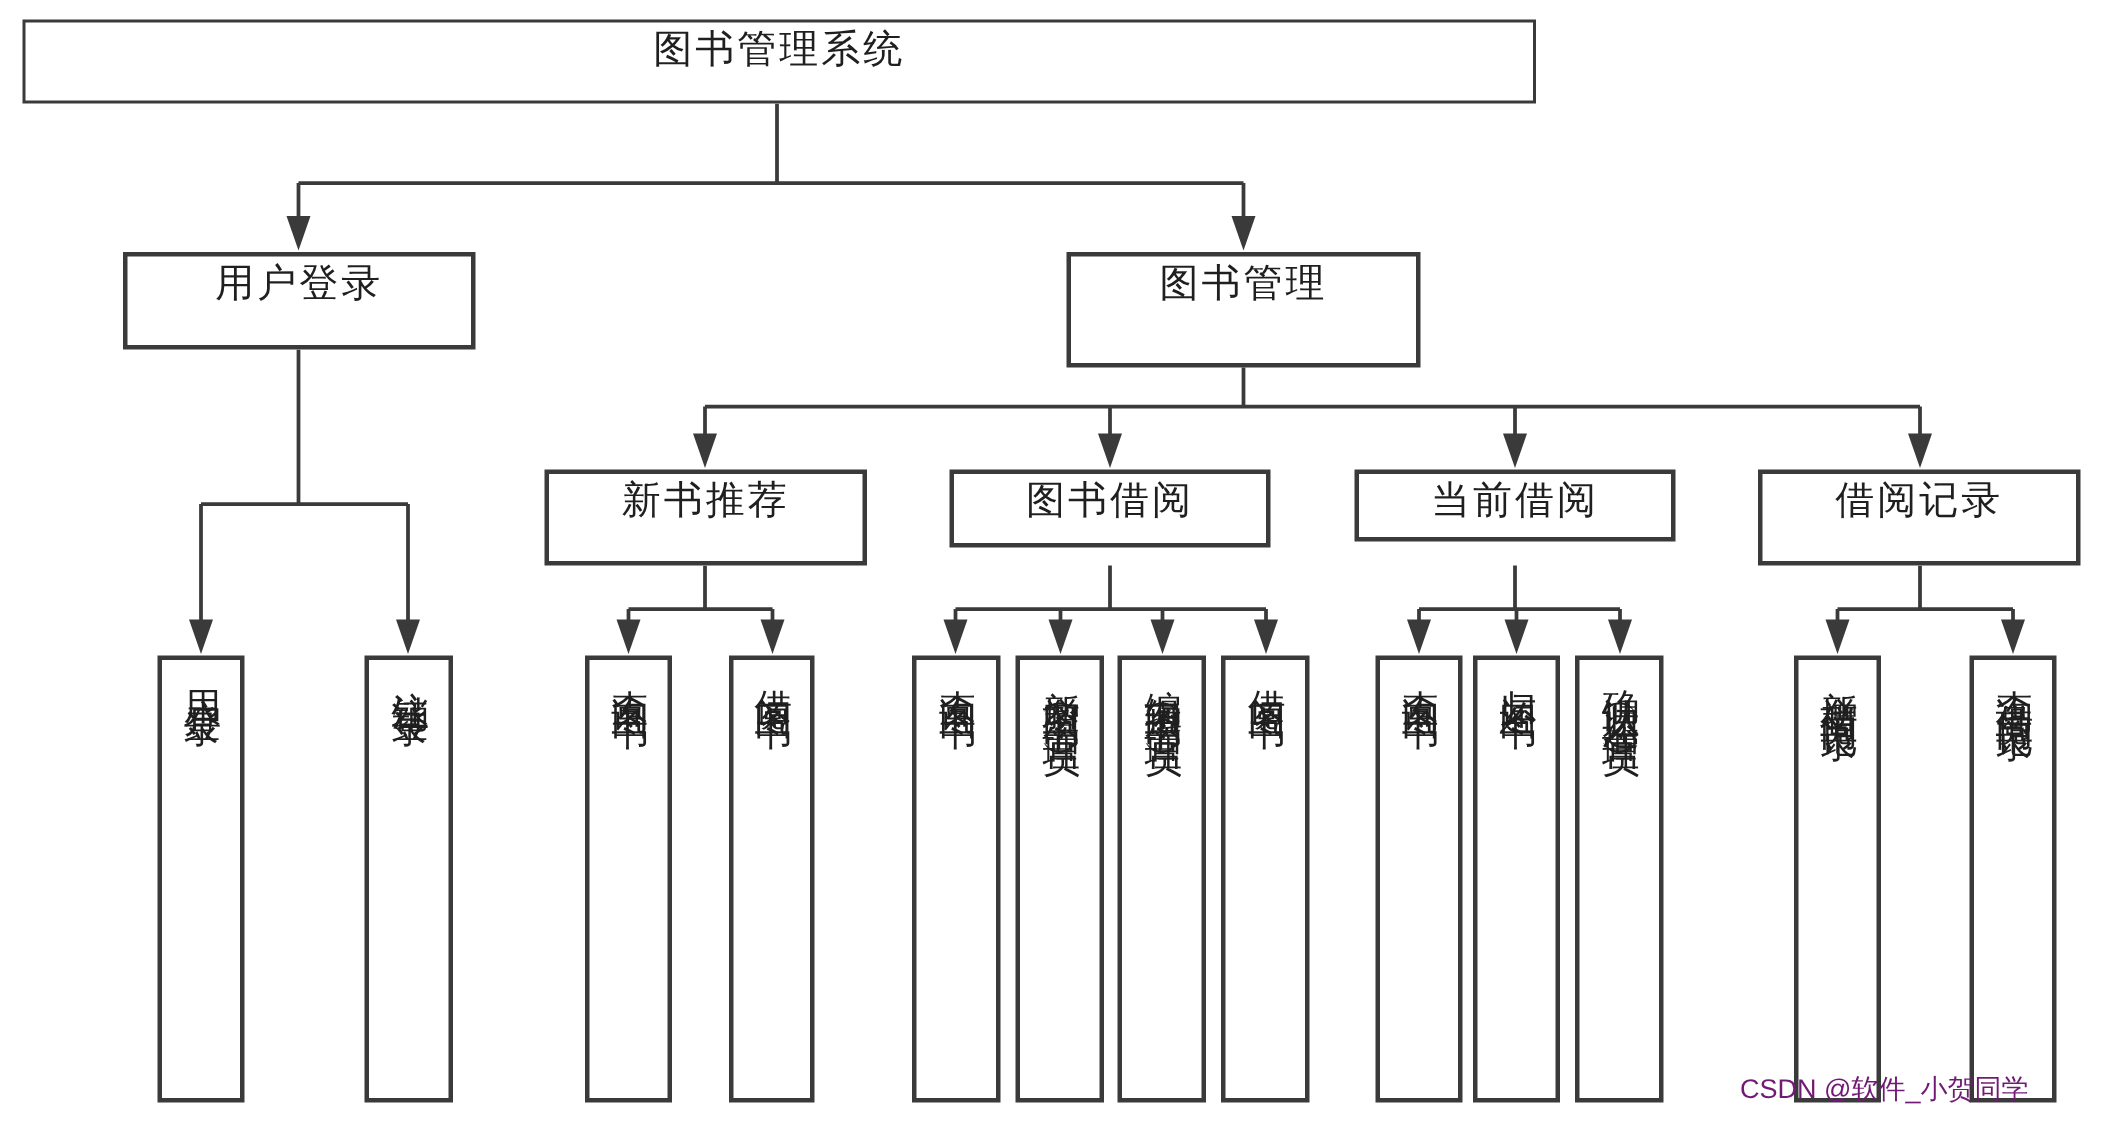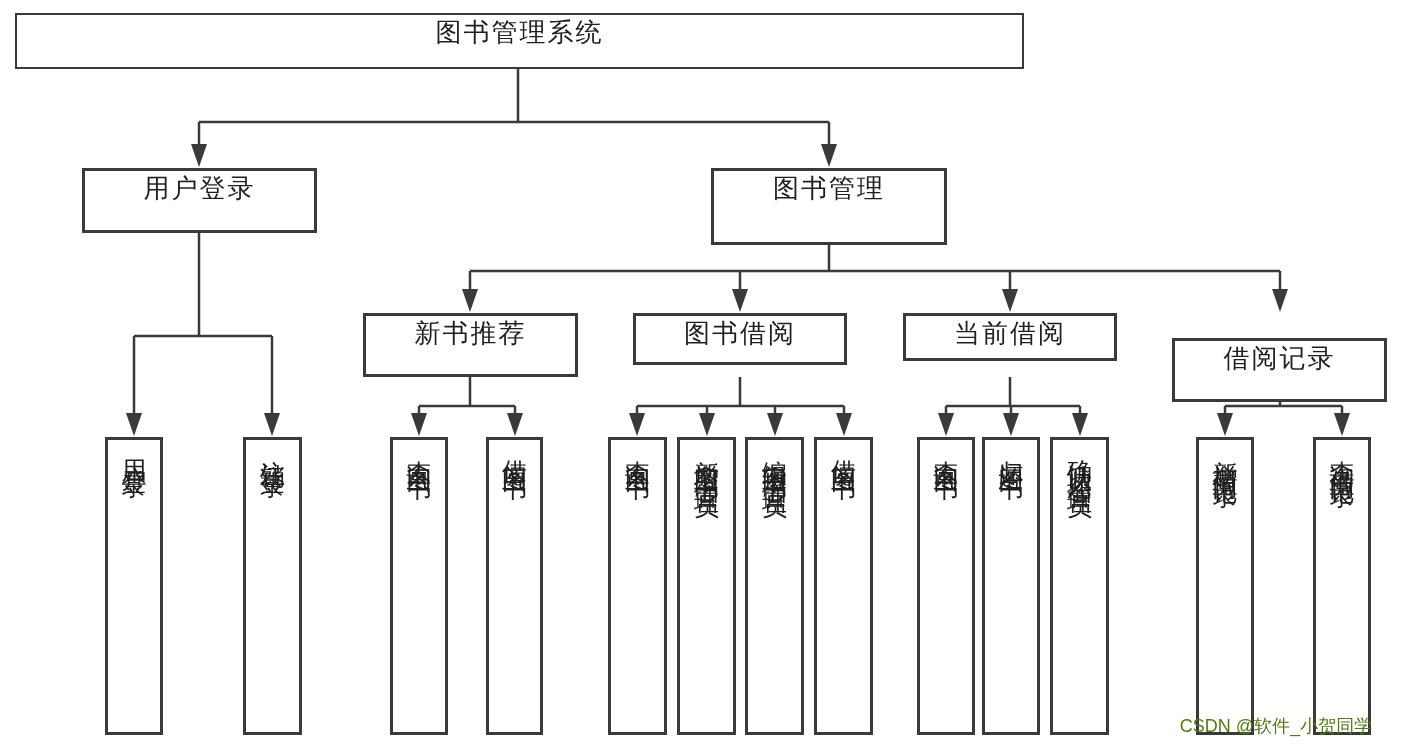--- a/index.html
+++ b/index.html
@@ -46,22 +46,22 @@
     letter-spacing: 5px;
     line-height: 1;
     white-space: nowrap;
   }
   .watermark {
     position: absolute;
     left: 1160px;
     top: 714px;
     width: 232px;
     font-size: 18px;
-    color: #4d7c0f;
-    text-align: center;
+    color: #701a75;
+    text-align: left;
     white-space: nowrap;
   }
 </style>
 </head>
 <body>
 
 <div class="stage">
 
   <svg class="connectors" viewBox="0 0 1405 747" xmlns="http://www.w3.org/2000/svg">
     <g stroke="#3a3a3a" stroke-width="2.5" fill="none">
@@ -116,21 +116,21 @@
 
   <div class="node hbox" style="left:363px; top:313px; width:215px; height:64px;">
     <span>新书推荐</span>
   </div>
   <div class="node hbox" style="left:633px; top:313px; width:214px; height:52px;">
     <span>图书借阅</span>
   </div>
   <div class="node hbox" style="left:903px; top:313px; width:214px; height:48px;">
     <span>当前借阅</span>
   </div>
-  <div class="node hbox" style="left:1172px; top:313px; width:215px; height:64px;margin-top:25px;">
+  <div class="node hbox" style="left:1172px; top:313px; width:215px; height:64px;">
     <span>借阅记录</span>
   </div>
 
   <div class="node vbox" style="left:105px; top:437px; width:58px; height:298px;">
     <span>用户登录</span>
   </div>
   <div class="node vbox" style="left:243px; top:437px; width:59px; height:298px;">
     <span>注销登录</span>
   </div>
 

